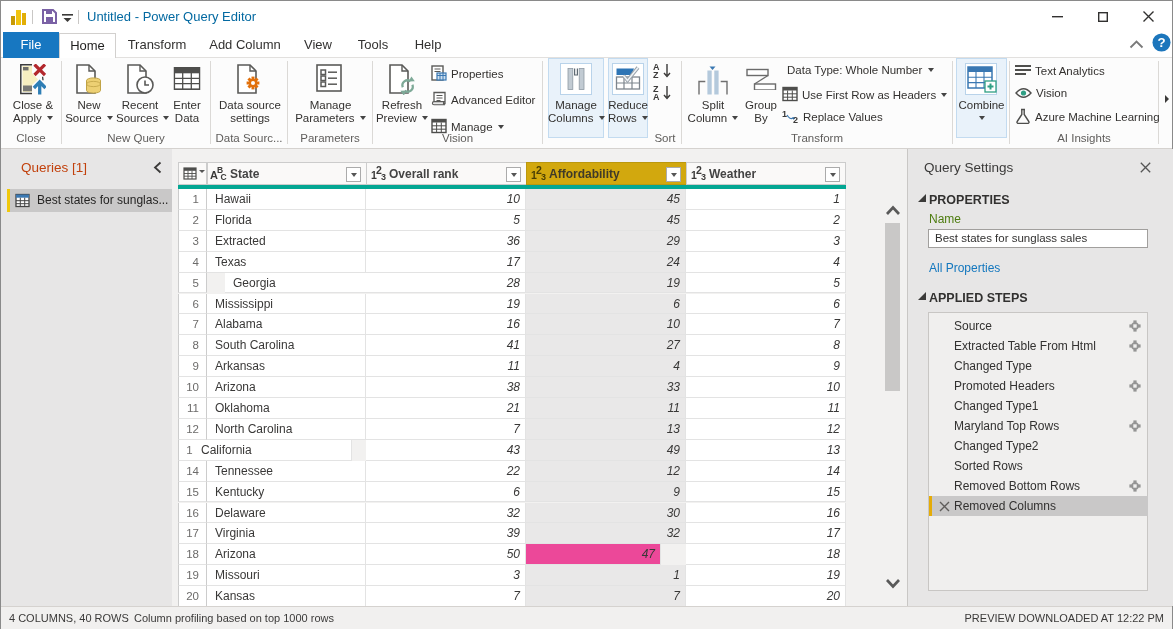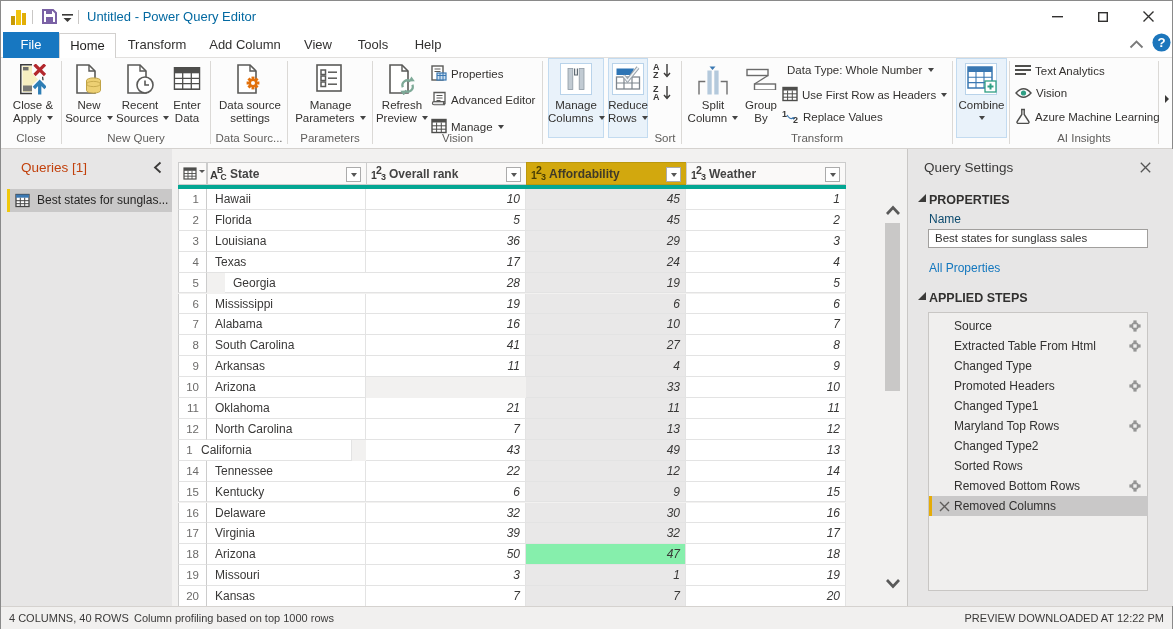--- a/index.html
+++ b/index.html
@@ -415,21 +415,21 @@
           </div>
           <div class="row" style="left:0;top:47.9px;width:668px">
             <div class="rnum" style="left:0;width:29px">2</div>
             <div class="cell" style="left:29px;width:159px;padding-left:8px">Florida</div>
             <div class="cell cnum" style="left:188px;width:160px">5</div>
             <div class="cell cnum" style="left:348px;width:160px;background:#e9e8e8">45</div>
             <div class="cell cnum" style="left:508px;width:160px">2</div>
           </div>
           <div class="row" style="left:0;top:68.8px;width:668px">
             <div class="rnum" style="left:0;width:29px">3</div>
-            <div class="cell" style="left:29px;width:159px;padding-left:8px">Louisiana</div>
+            <div class="cell" style="left:29px;width:159px;padding-left:8px">Extracted</div>
             <div class="cell cnum" style="left:188px;width:160px">36</div>
             <div class="cell cnum" style="left:348px;width:160px;background:#e9e8e8">29</div>
             <div class="cell cnum" style="left:508px;width:160px">3</div>
           </div>
           <div class="row" style="left:0;top:89.69999999999999px;width:668px">
             <div class="rnum" style="left:0;width:29px">4</div>
             <div class="cell" style="left:29px;width:159px;padding-left:8px">Texas</div>
             <div class="cell cnum" style="left:188px;width:160px">17</div>
             <div class="cell cnum" style="left:348px;width:160px;background:#e9e8e8">24</div>
             <div class="cell cnum" style="left:508px;width:160px">4</div>
@@ -465,20 +465,21 @@
           <div class="row" style="left:0;top:194.2px;width:668px">
             <div class="rnum" style="left:0;width:29px">9</div>
             <div class="cell" style="left:29px;width:159px;padding-left:8px">Arkansas</div>
             <div class="cell cnum" style="left:188px;width:160px">11</div>
             <div class="cell cnum" style="left:348px;width:160px;background:#e9e8e8">4</div>
             <div class="cell cnum" style="left:508px;width:160px">9</div>
           </div>
           <div class="row" style="left:0;top:215.1px;width:668px">
             <div class="rnum" style="left:0;width:29px">10</div>
             <div class="cell" style="left:29px;width:159px;padding-left:8px">Arizona</div>
+            <div class="cell cnum" style="left:188px;width:160px">38</div>
             <div class="cell cnum" style="left:348px;width:160px;background:#e9e8e8">33</div>
             <div class="cell cnum" style="left:508px;width:160px">10</div>
           </div>
           <div class="row" style="left:0;top:236px;width:668px">
             <div class="rnum" style="left:0;width:29px">11</div>
             <div class="cell" style="left:29px;width:159px;padding-left:8px">Oklahoma</div>
             <div class="cell cnum" style="left:188px;width:160px">21</div>
             <div class="cell cnum" style="left:348px;width:160px;background:#e9e8e8">11</div>
             <div class="cell cnum" style="left:508px;width:160px">11</div>
           </div>
@@ -521,21 +522,21 @@
             <div class="rnum" style="left:0;width:29px">17</div>
             <div class="cell" style="left:29px;width:159px;padding-left:8px">Virginia</div>
             <div class="cell cnum" style="left:188px;width:160px">39</div>
             <div class="cell cnum" style="left:348px;width:160px;background:#e9e8e8">32</div>
             <div class="cell cnum" style="left:508px;width:160px">17</div>
           </div>
           <div class="row" style="left:0;top:382.29999999999995px;width:668px">
             <div class="rnum" style="left:0;width:29px">18</div>
             <div class="cell" style="left:29px;width:159px;padding-left:8px">Arizona</div>
             <div class="cell cnum" style="left:188px;width:160px">50</div>
-            <div class="cell cnum" style="left:348px;width:160px;background:#86efac">47</div>
+            <div class="cell cnum" style="left:348px;width:135px;background:#ec4899">47</div>
             <div class="cell cnum" style="left:508px;width:160px">18</div>
           </div>
           <div class="row" style="left:0;top:403.2px;width:668px">
             <div class="rnum" style="left:0;width:29px">19</div>
             <div class="cell" style="left:29px;width:159px;padding-left:8px">Missouri</div>
             <div class="cell cnum" style="left:188px;width:160px">3</div>
             <div class="cell cnum" style="left:348px;width:160px;background:#e9e8e8">1</div>
             <div class="cell cnum" style="left:508px;width:160px">19</div>
           </div>
           <div class="row" style="left:0;top:424.09999999999997px;width:547px">
@@ -559,21 +560,21 @@
 
     <div class="abs" id="rightpanel">
       <div class="abs" id="qs-title">Query Settings</div>
       <svg class="abs" style="left:232px;top:13px" width="11" height="11" viewBox="0 0 11 11">
           <path d="M0.8,0.8 L10.2,10.2 M10.2,0.8 L0.8,10.2" stroke="#555" stroke-width="1.3"></path>
         </svg>
       <svg class="abs" style="left:10px;top:45px" width="8" height="8" viewBox="0 0 8 8">
           <path d="M8,0 L8,8 L0,8 Z" fill="#3b3a39"></path>
         </svg>
       <div class="phead" style="left:21px;top:44px">PROPERTIES</div>
-      <div class="abs" style="left:21px;top:63px;font-size:12px;color:#0c4a6e">Name</div>
+      <div class="abs" style="left:21px;top:63px;font-size:12px;color:#4d7c0f">Name</div>
       <div class="abs" id="name-input">Best states for sunglass sales</div>
       <div class="abs" id="allprops">All Properties</div>
       <svg class="abs" style="left:10px;top:143px" width="8" height="8" viewBox="0 0 8 8">
           <path d="M8,0 L8,8 L0,8 Z" fill="#3b3a39"></path>
         </svg>
       <div class="phead" style="left:21px;top:142px">APPLIED STEPS</div>
       <div class="abs" id="steps-box">
           <div class="step" style="top:3px">
             <span class="nm">Source</span>
             <svg class="gear" width="12" height="12" viewBox="0 0 12 12">

